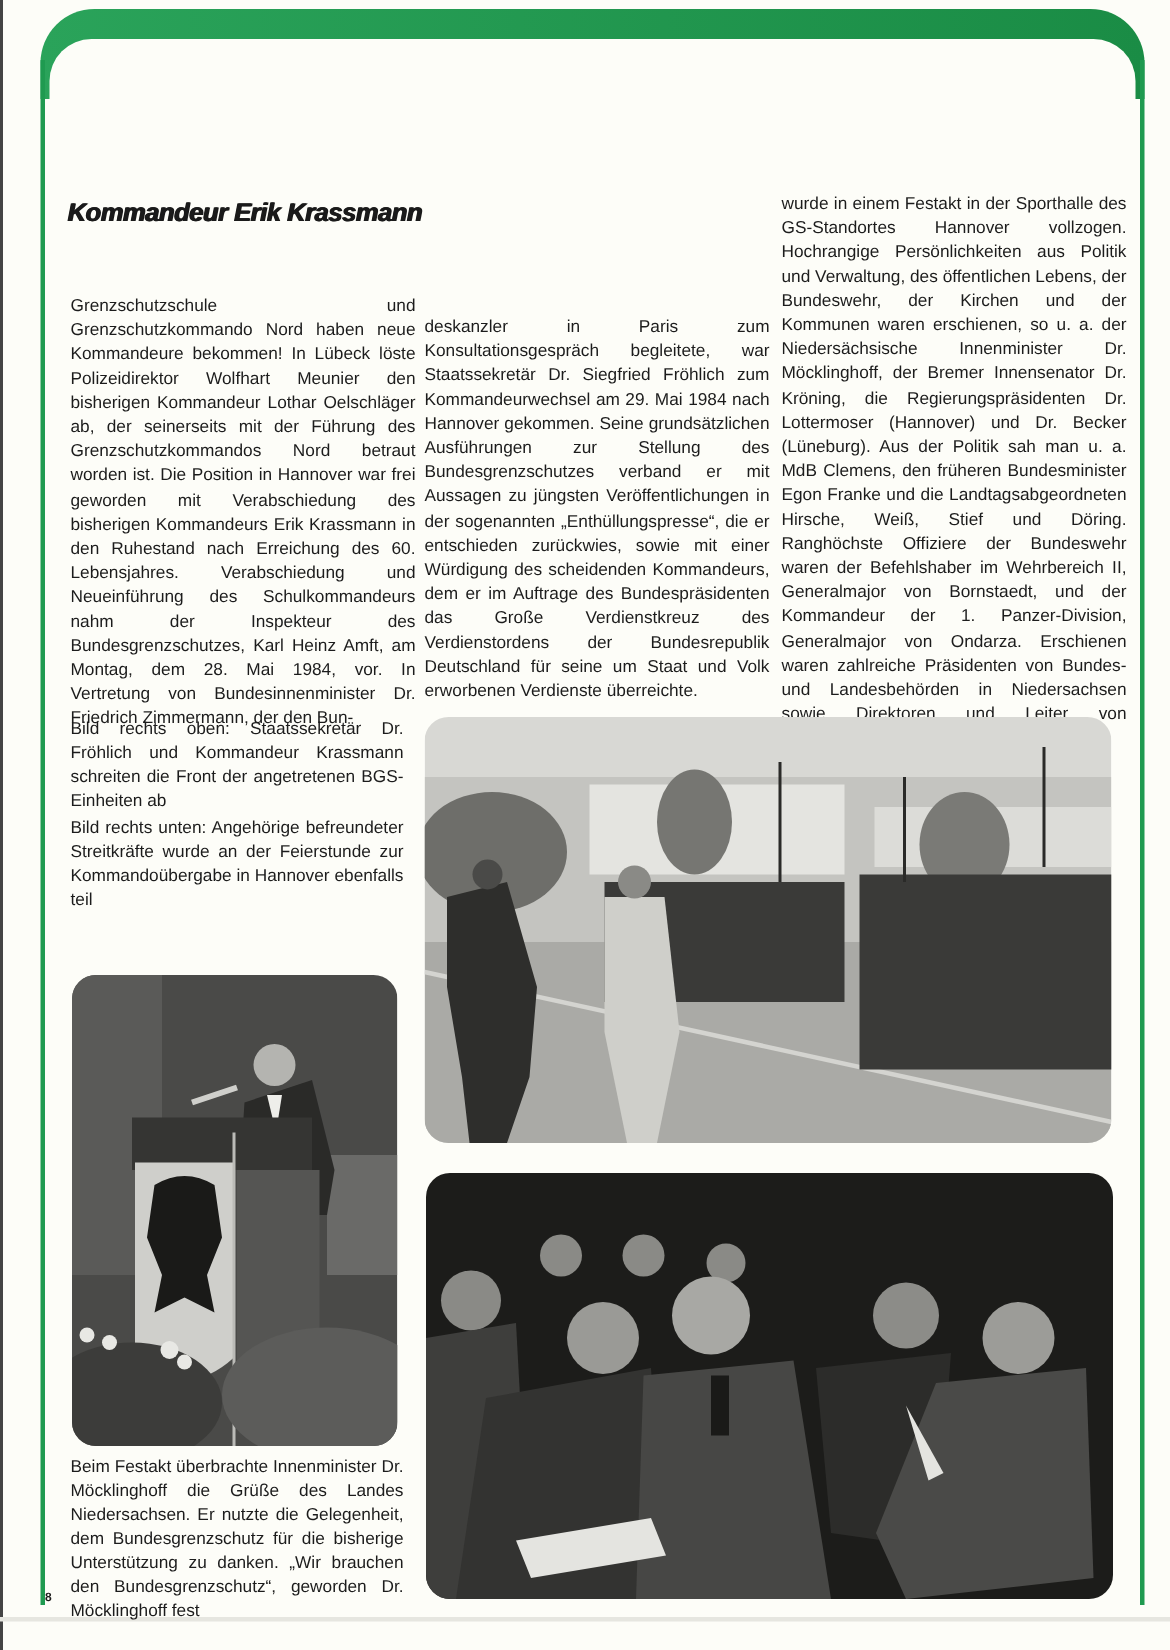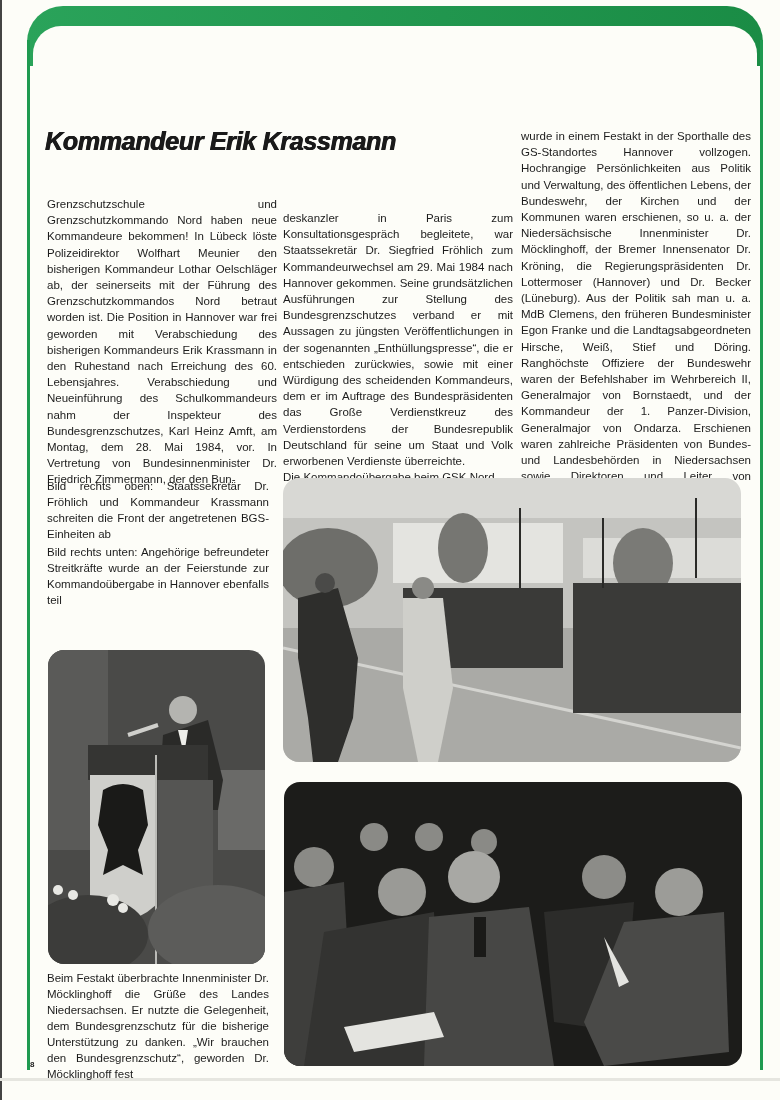--- a/index.html
+++ b/index.html
@@ -20,21 +20,21 @@
   .frame-inner {
     position: absolute; left: 33px; top: 26px; width: 724px; height: 60px;
     background: #fdfdf8; border-radius: 28px 28px 0 0;
   }
   .frame-left { position: absolute; left: 27px; top: 40px; width: 3px; height: 1030px; background: #1f9a50; }
   .frame-right { position: absolute; left: 760px; top: 40px; width: 3px; height: 1030px; background: #1f9a50; }
 
   h1 {
     position: absolute; left: 45px; top: 128px; width: 460px; margin: 0;
     font-family: "Liberation Sans", sans-serif;
-    font-weight: 900; font-style: italic; font-size: 25px; line-height: 27px;
+    font-weight: 900; font-style: italic; font-size: 17px; line-height: 27px;
     letter-spacing: -0.3px; color: #1a1a1a;
     text-shadow: 0.6px 0 0 #1a1a1a, -0.3px 0 0 #1a1a1a;
   }
   .col {
     position: absolute; width: 230px;
     font-size: 11.5px; line-height: 16.2px; text-align: justify;
     hyphens: manual;
   }
   .col p { margin: 0; }
   #col1 { left: 47px; top: 196px; }
@@ -71,21 +71,20 @@
 <h1>
   <span>Kommandeur Erik Krassmann</span><br>
   <br>
 </h1>
 
 <div class="col" id="col1">
   <p>Grenzschutzschule und Grenzschutzkommando Nord haben neue Kommandeure bekommen! In Lübeck löste Polizeidirektor Wolfhart Meunier den bisherigen Kommandeur Lothar Oelschläger ab, der seinerseits mit der Führung des Grenzschutzkommandos Nord betraut worden ist. Die Position in Hannover war frei geworden mit Verabschiedung des bisherigen Kommandeurs Erik Krassmann in den Ruhestand nach Erreichung des 60. Lebensjahres. Verabschiedung und Neueinführung des Schulkommandeurs nahm der Inspekteur des Bundesgrenzschutzes, Karl Heinz Amft, am Montag, dem 28. Mai 1984, vor. In Vertretung von Bundesinnenminister Dr. Friedrich Zimmermann, der den Bun-</p>
 </div>
 <div class="col" id="col2">
   <p>deskanzler in Paris zum Konsultationsgespräch begleitete, war Staatssekretär Dr. Siegfried Fröhlich zum Kommandeurwechsel am 29. Mai 1984 nach Hannover gekommen. Seine grundsätzlichen Ausführungen zur Stellung des Bundesgrenzschutzes verband er mit Aussagen zu jüngsten Veröffentlichungen in der sogenannten „Enthüllungspresse“, die er entschieden zurückwies, sowie mit einer Würdigung des scheidenden Kommandeurs, dem er im Auftrage des Bundespräsidenten das Große Verdienstkreuz des Verdienstordens der Bundesrepublik Deutschland für seine um Staat und Volk erworbenen Verdienste überreichte.</p>
-  <p>Die Kommandoübergabe beim GSK Nord</p>
 </div>
 <div class="col" id="col3">
   <p>wurde in einem Festakt in der Sporthalle des GS-Standortes Hannover vollzogen. Hochrangige Persönlichkeiten aus Politik und Verwaltung, des öffentlichen Lebens, der Bundeswehr, der Kirchen und der Kommunen waren erschienen, so u. a. der Niedersächsische Innenminister Dr. Möcklinghoff, der Bremer Innensenator Dr. Kröning, die Regierungspräsidenten Dr. Lottermoser (Hannover) und Dr. Becker (Lüneburg). Aus der Politik sah man u. a. MdB Clemens, den früheren Bundesminister Egon Franke und die Landtagsabgeordneten Hirsche, Weiß, Stief und Döring. Ranghöchste Offiziere der Bundeswehr waren der Befehlshaber im Wehrbereich II, Generalmajor von Bornstaedt, und der Kommandeur der 1. Panzer-Division, Generalmajor von Ondarza. Erschienen waren zahlreiche Präsidenten von Bundes- und Landesbehörden in Niedersachsen sowie Direktoren und Leiter von Dienststellen. Seitens der Kir-</p>
 </div>
 
 <div class="caption" id="cap1">Bild rechts oben: Staatssekretär Dr. Fröhlich und Kommandeur Krassmann schreiten die Front der angetretenen BGS-Einheiten ab</div>
 <div class="caption" id="cap2">Bild rechts unten: Angehörige befreundeter Streitkräfte wurde an der Feierstunde zur Kommandoübergabe in Hannover ebenfalls teil</div>
 <div class="caption" id="cap3">Beim Festakt überbrachte Innenminister Dr. Möcklinghoff die Grüße des Landes Niedersachsen. Er nutzte die Gelegenheit, dem Bundesgrenzschutz für die bisherige Unterstützung zu danken. „Wir brauchen den Bundesgrenzschutz“, geworden Dr. Möcklinghoff fest</div>
 
 <div class="page-num">8</div>

